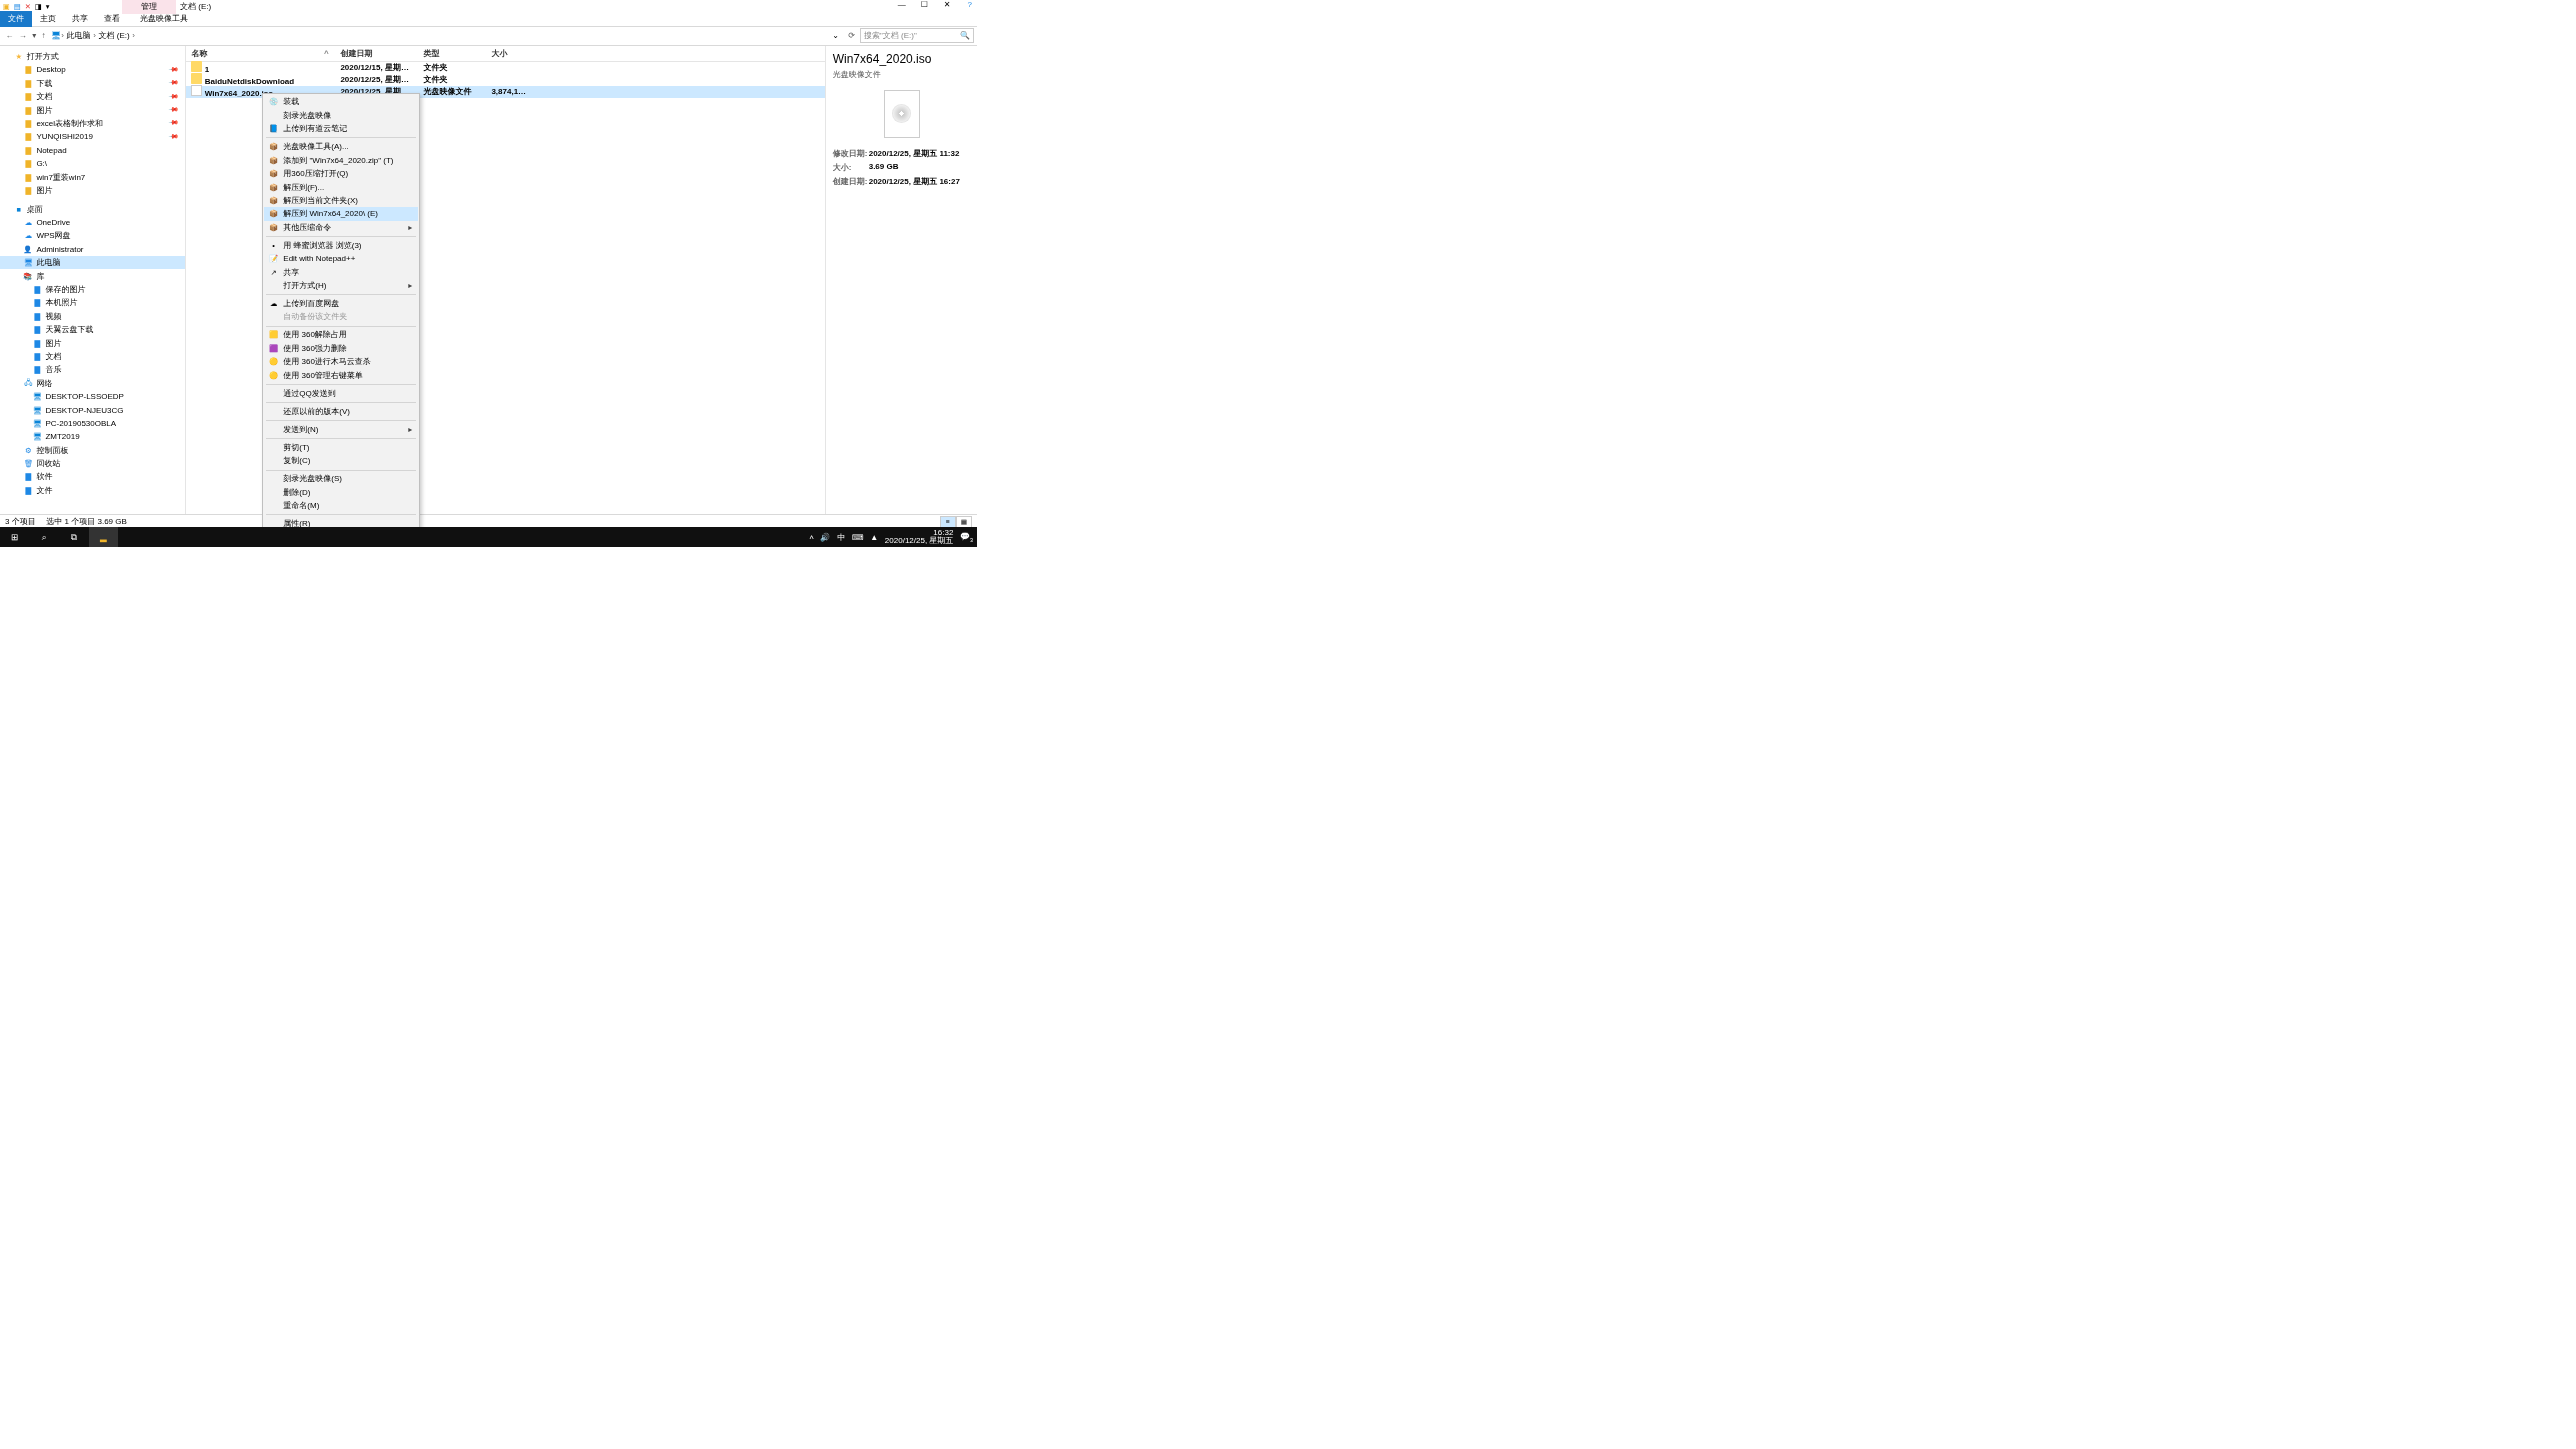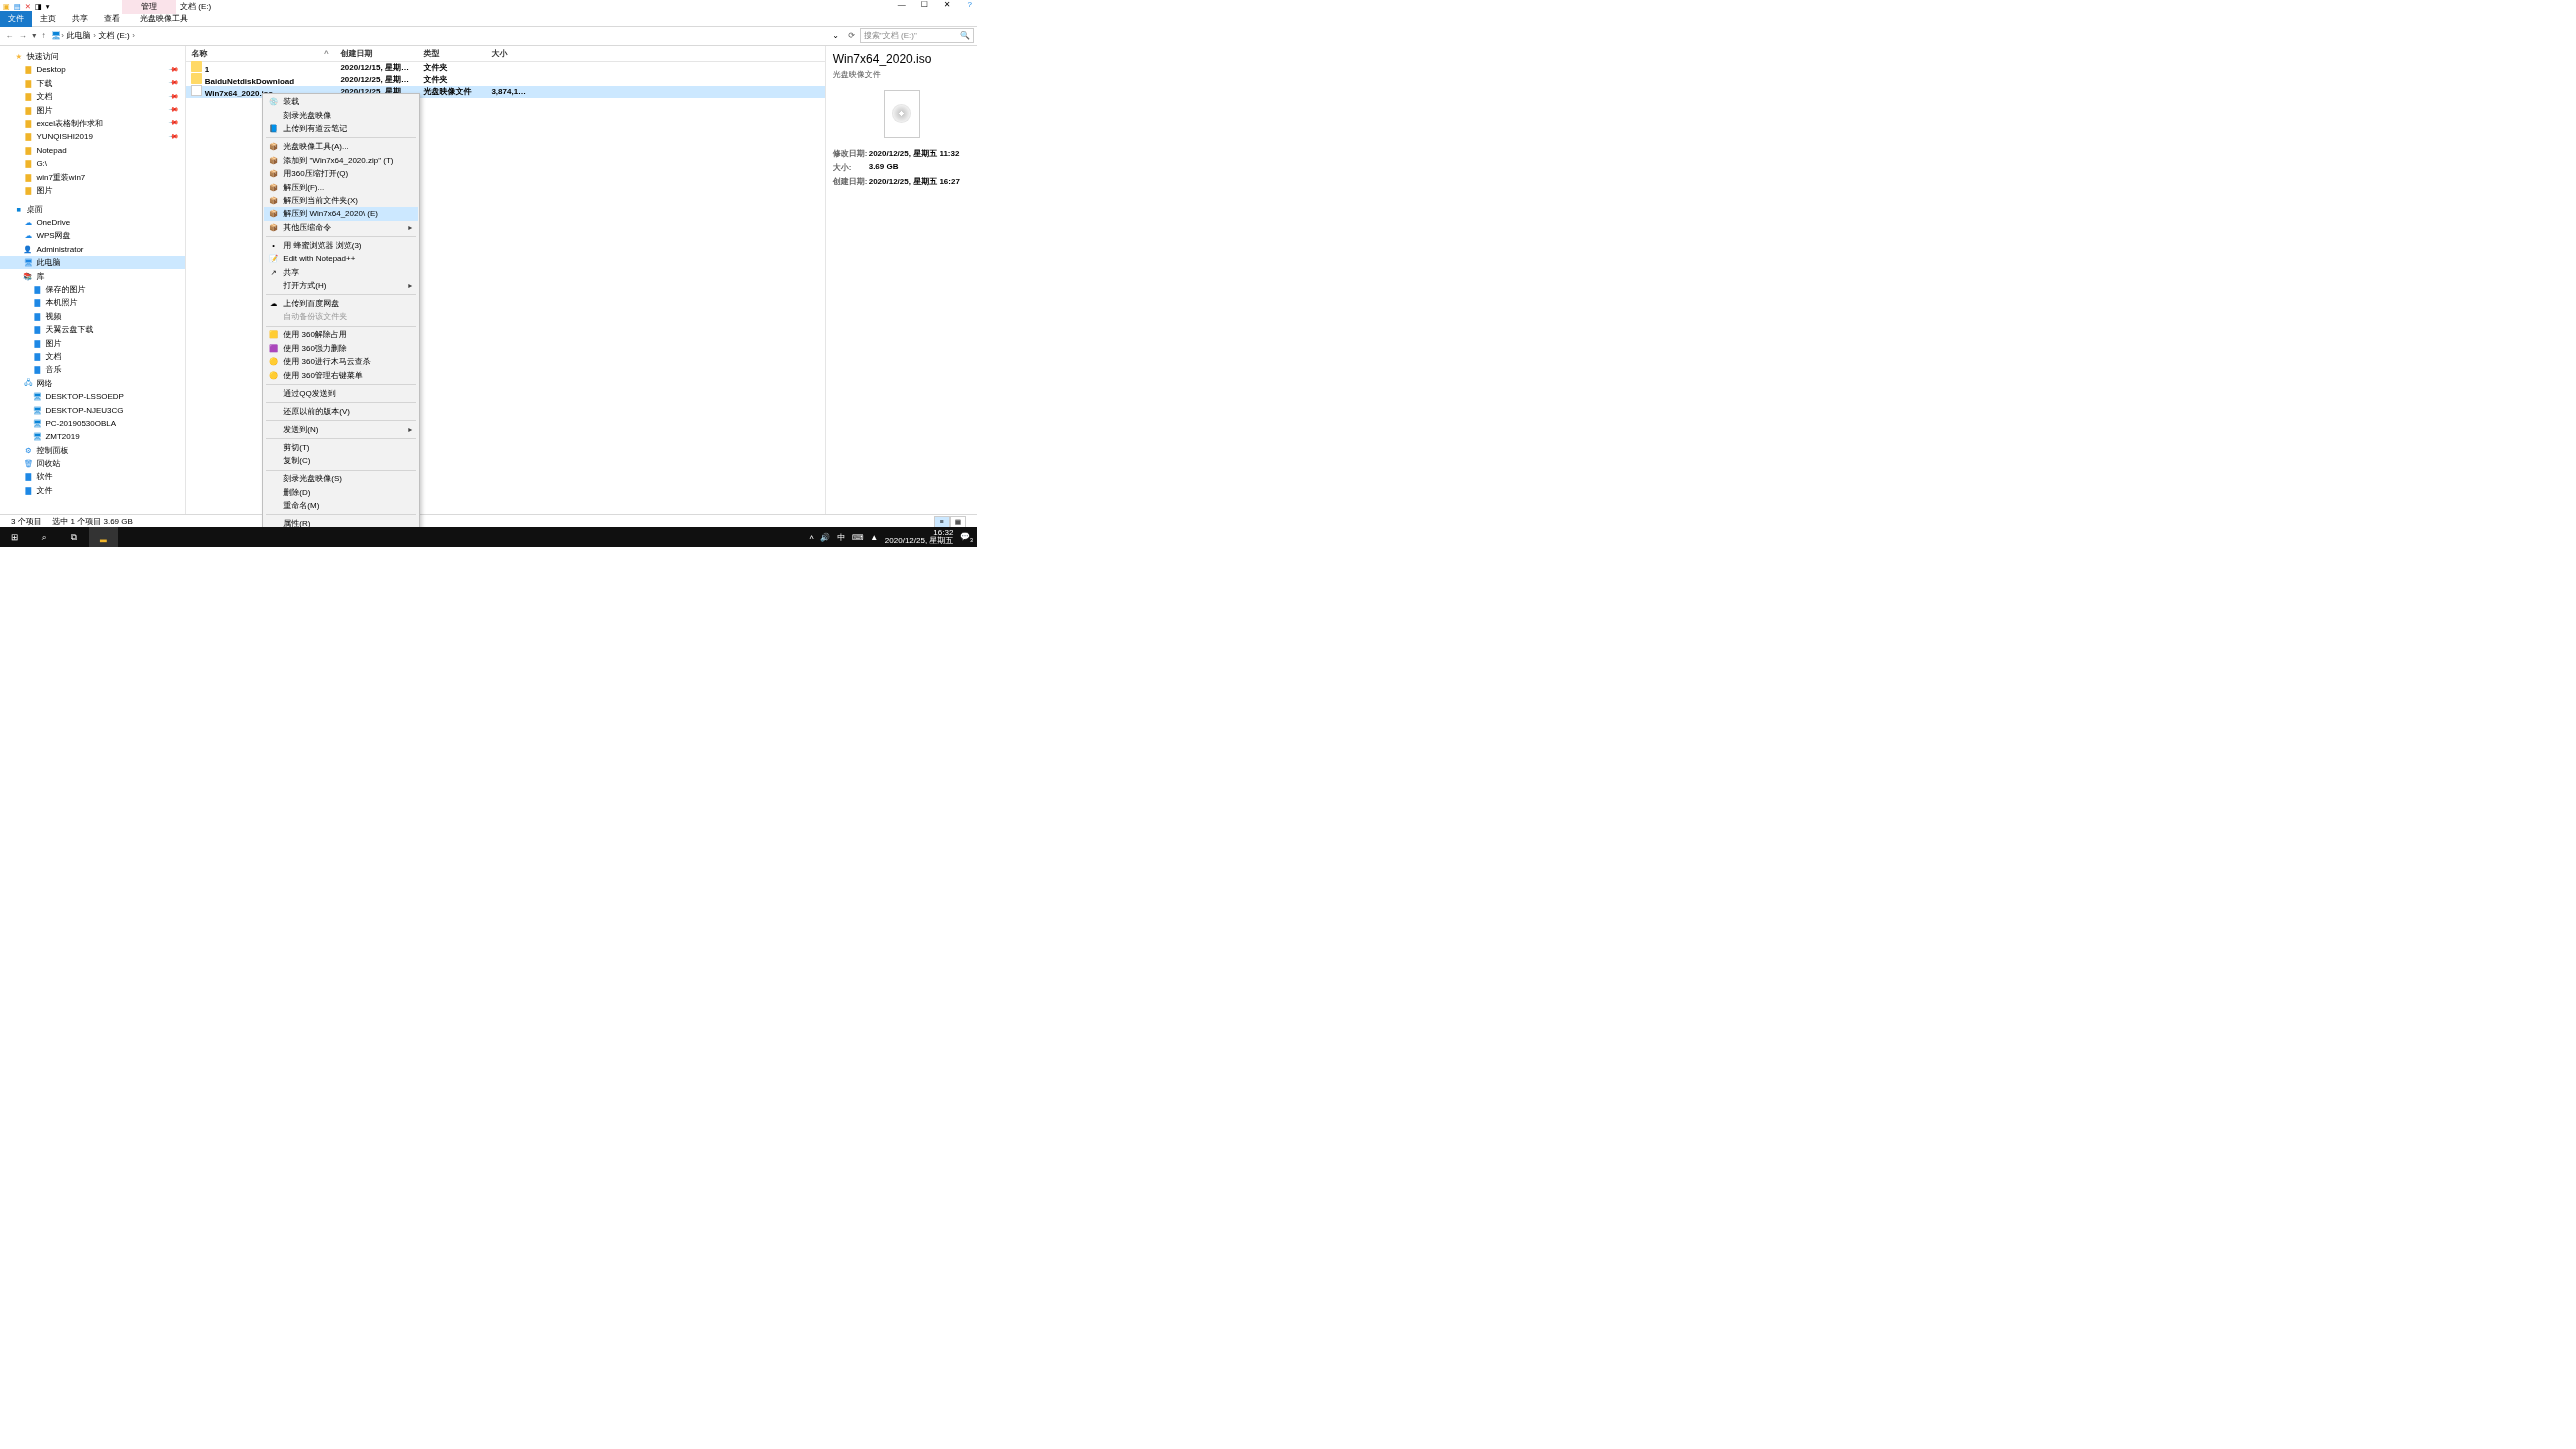--- a/index.html
+++ b/index.html
@@ -43,21 +43,21 @@
 .folder-ic { background: #ffd966; border-radius: 0.7px; width: 9.4px; height: 6.7px; }
 .iso-ic { background: #fff; border: 0.7px solid #ccc; width: 8px; height: 9.4px; }
 .details { width: 152px; border-left: 0.7px solid #e5e5e5; padding: 6.7px; }
 .details .fname { font-size: 12px; color: #000; margin-bottom: 2.7px; }
 .details .ftype { font-size: 8px; color: #555; margin-bottom: 9.4px; }
 .details .thumb { width: 36px; height: 48px; border: 0.7px solid #ccc; margin: 0 auto 10.7px; display: flex; align-items: center; justify-content: center; }
 .details .thumb .disc { width: 19px; height: 19px; border-radius: 50%; background: radial-gradient(#fff 15%, #ccc 16%, #eee 60%, #bbb 100%); }
 .details .meta-row { display: flex; font-size: 8px; margin-bottom: 2.7px; font-weight: bold; }
 .details .meta-row .k { color: #666; width: 36px; }
 .details .meta-row .v { color: #000; }
-.status-bar { height: 14.8px; border-top: 0.7px solid #d9d9d9; display: flex; align-items: center; padding: 0 11px; font-size: 8px; }
+.status-bar { height: 14.8px; border-top: 0.7px solid #d9d9d9; display: flex; align-items: center; padding: 0 5px; font-size: 8px; }
 .status-bar .seg { margin-right: 10.7px; }
 .status-bar .view-toggles { margin-left: auto; display: flex; }
 .status-bar .view-toggles span { width: 16px; height: 12px; border: 0.7px solid #ccc; display: flex; align-items: center; justify-content: center; font-size: 6.7px; }
 .status-bar .view-toggles span.on { background: #cce8ff; }
 .taskbar { position: absolute; bottom: 0; left: 0; right: 0; height: 20px; background: #101010; display: flex; align-items: center; color: #fff; }
 .taskbar .tb-icon { width: 29.5px; height: 20px; display: flex; align-items: center; justify-content: center; font-size: 8.7px; }
 .taskbar .tb-icon.explorer { background: #333; }
 .taskbar .tb-right { margin-left: auto; display: flex; align-items: center; gap: 6.7px; padding-right: 4px; font-size: 7.4px; }
 .taskbar .clock { text-align: right; line-height: 8px; font-size: 7.4px; }
 .context-menu { position: absolute; left: 262px; top: 93px; width: 158px; background: #f2f2f2; border: 0.7px solid #bfbfbf; box-shadow: 2px 2px 4px rgba(0,0,0,0.2); padding: 1.3px; }
@@ -121,21 +121,21 @@
     <span>搜索"文档 (E:)"</span>
     <span style="margin-left:auto">🔍</span>
   </div>
 </div>
 
 <div class="body-area">
 
   <div class="tree">
     <div class="item lvl1">
         <span class="ic star">★</span>
-        <span>快速访问</span>
+        <span>打开方式</span>
       </div>
     <div id="quick-items">
         <div class="item lvl2">
           <span class="ic folder-yellow">▇</span>
           <span>Desktop</span>
           <span class="pin">📌</span>
         </div>
         <div class="item lvl2">
           <span class="ic folder-yellow">▇</span>
           <span>下载</span>

